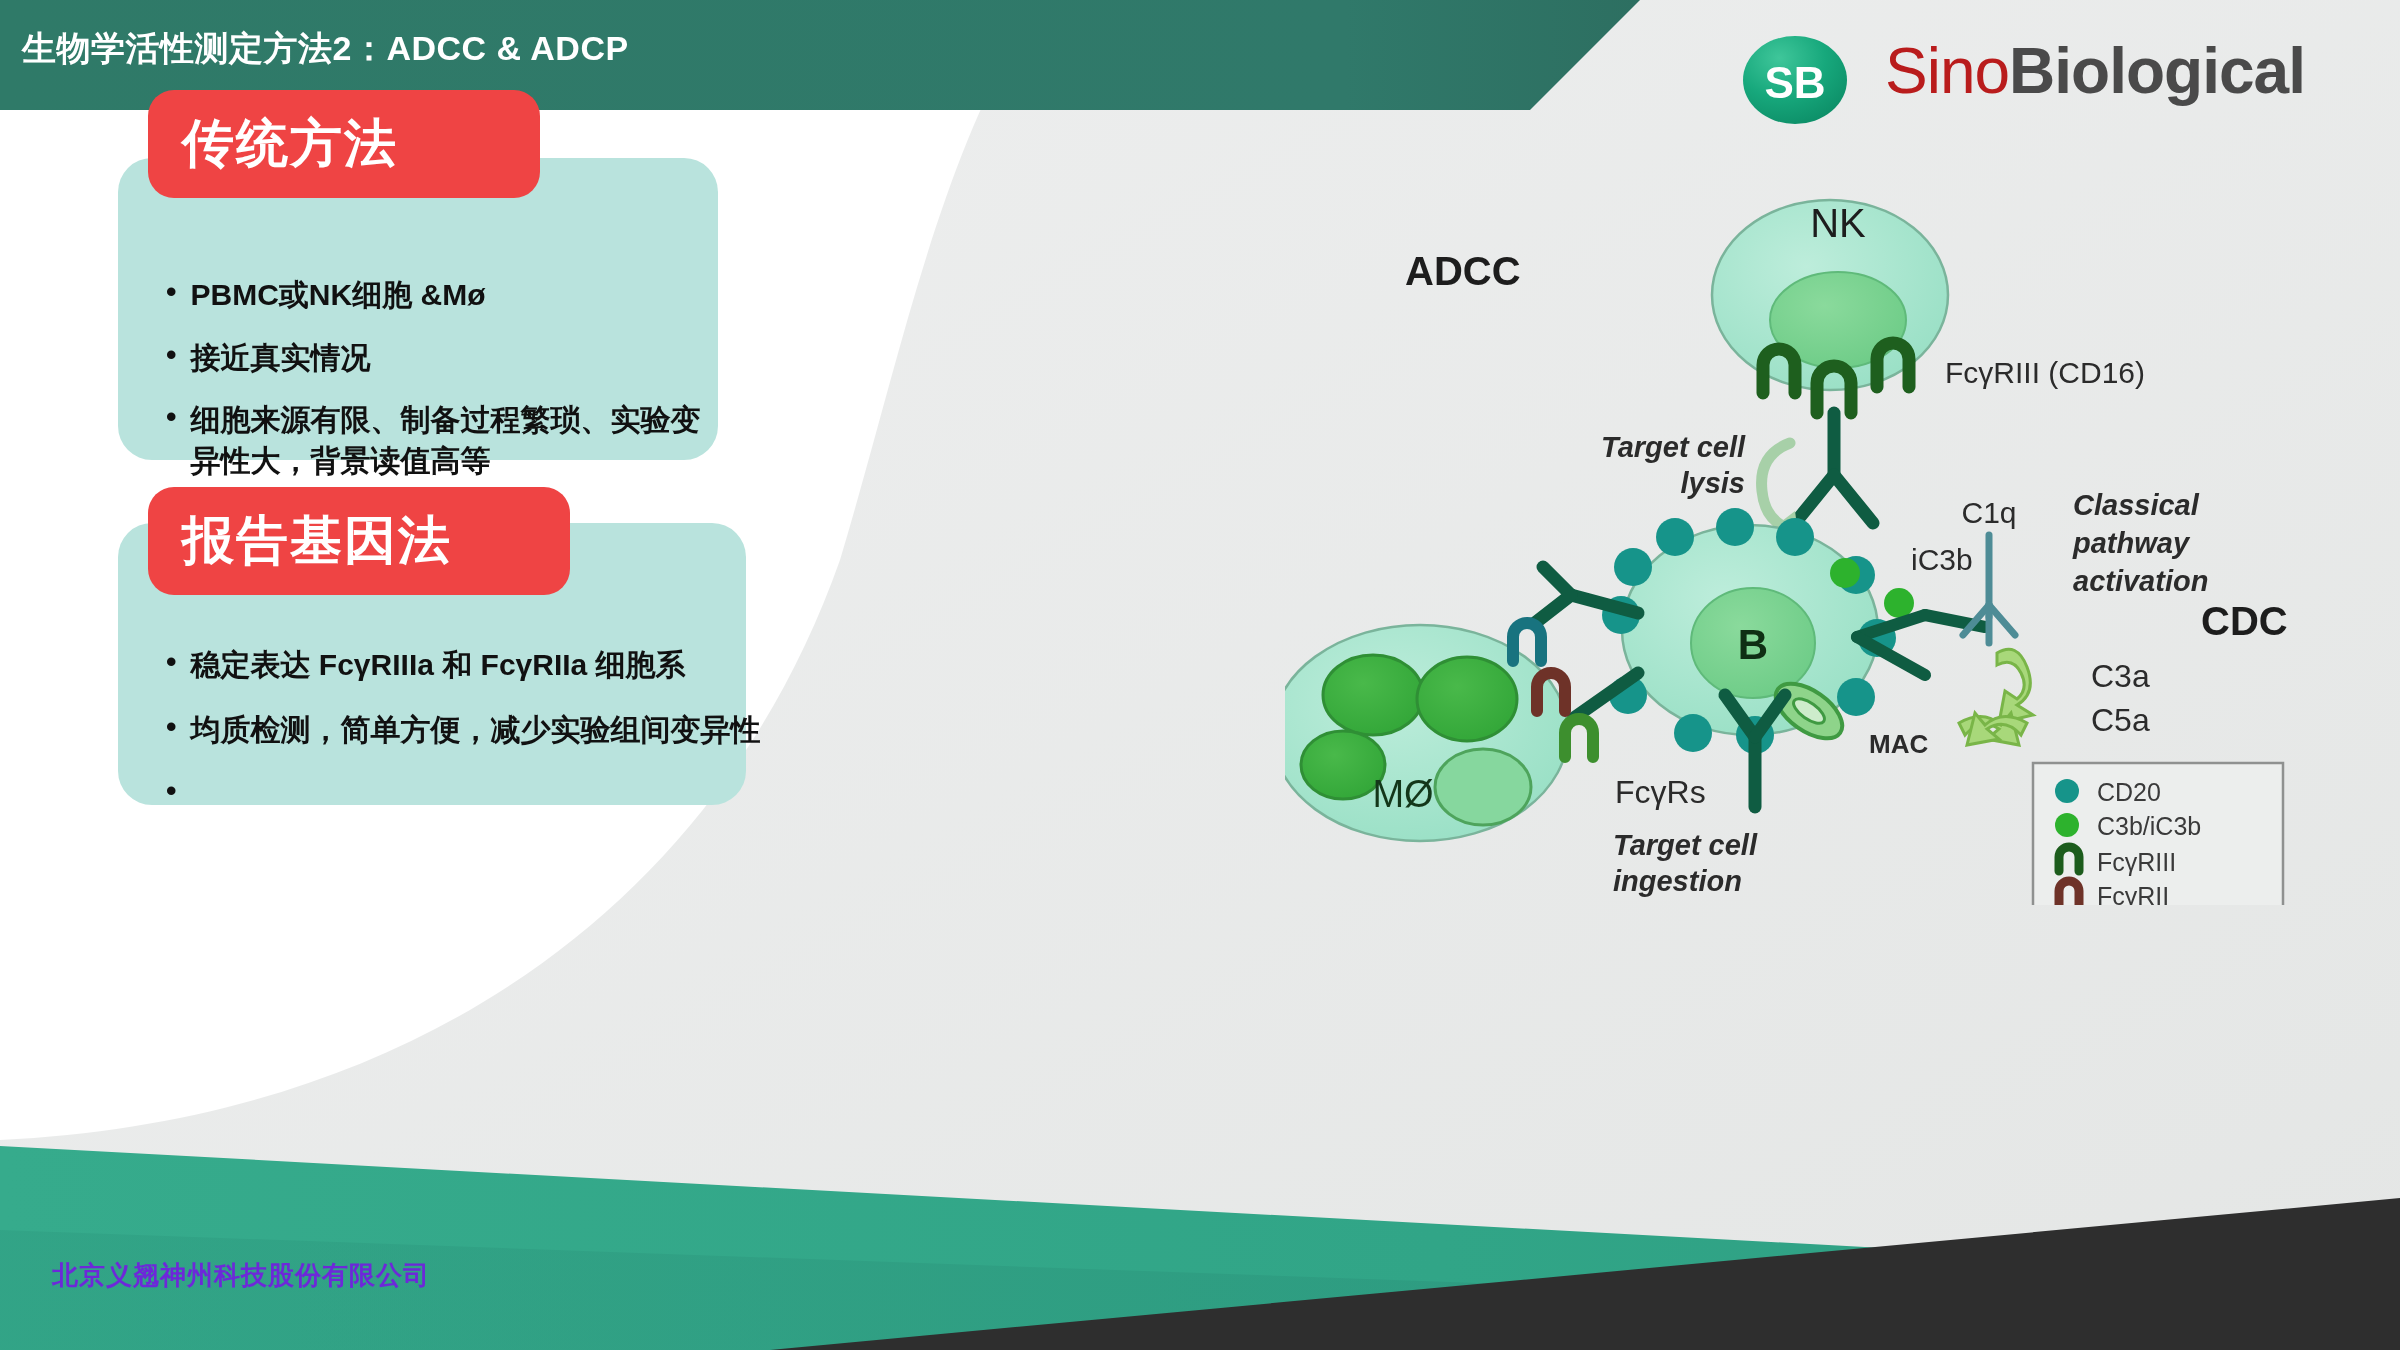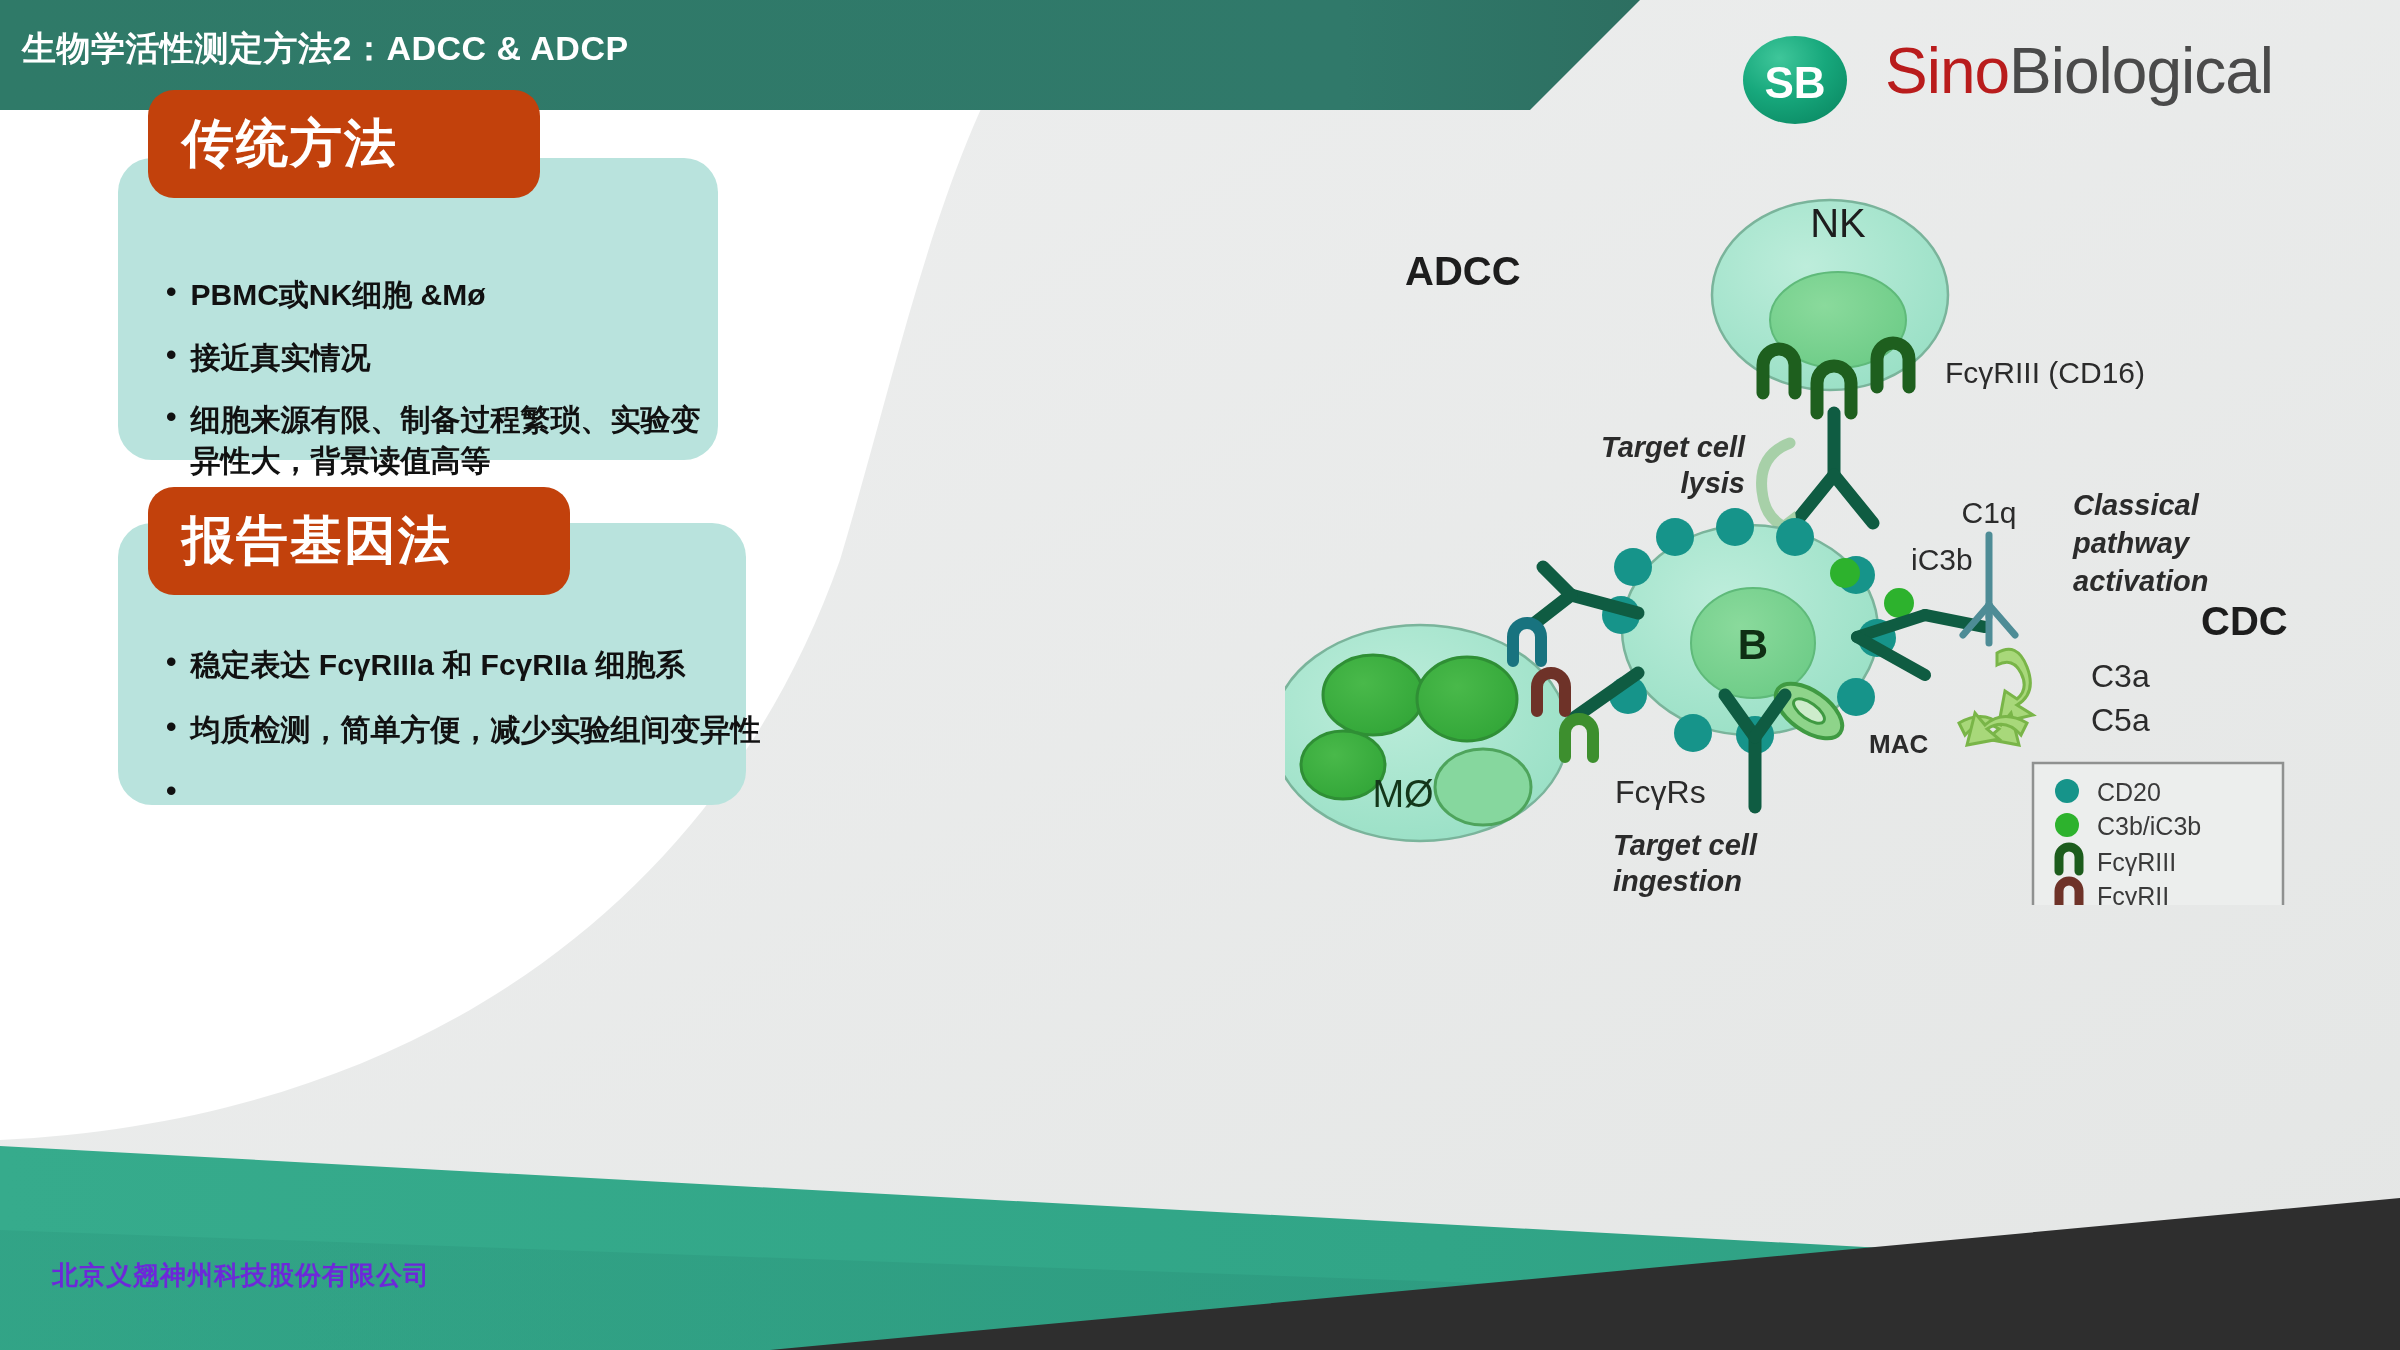--- a/index.html
+++ b/index.html
@@ -21,33 +21,33 @@
   .title-text {
     position:absolute; left:22px; top:26px;
     font-size:34px; font-weight:bold; color:#ffffff;
     letter-spacing:.5px; white-space:nowrap; z-index:5;
   }
 
   
   .logo { position:absolute; left:1735px; top:28px; width:640px; height:96px; z-index:6; }
   .logo-word { position:absolute; left:150px; top:6px; font-size:64px; letter-spacing:-1px; white-space:nowrap; }
   .logo-sino { color:#b91c1c; font-weight:400; }
-  .logo-bio  { color:#4a4a4a; font-weight:400; }
+  .logo-bio  { color:#4a4a4a; font-weight:700; }
 
   
   .card { position:absolute; }
   .card-body {
     position:absolute; left:0; top:68px;
     border-radius:34px;
     background:#b9e3dd;
   }
   .card-head {
     position:absolute; left:30px; top:0;
     border-radius:26px;
-    background:#c2410c;
+    background:#ef4444;
     display:flex; align-items:center;
     padding-left:34px;
     z-index:3;
   }
   .card-head-text { color:#ffffff; font-size:52px; font-weight:bold; letter-spacing:2px; }
   .bullets { position:absolute; z-index:3; }
   .bullet { display:flex; align-items:flex-start; color:#111111; font-weight:bold; }
   .bullet .dot { flex:0 0 auto; margin-right:14px; line-height:1; }
   .bullet .txt { line-height:1.35; }
 

